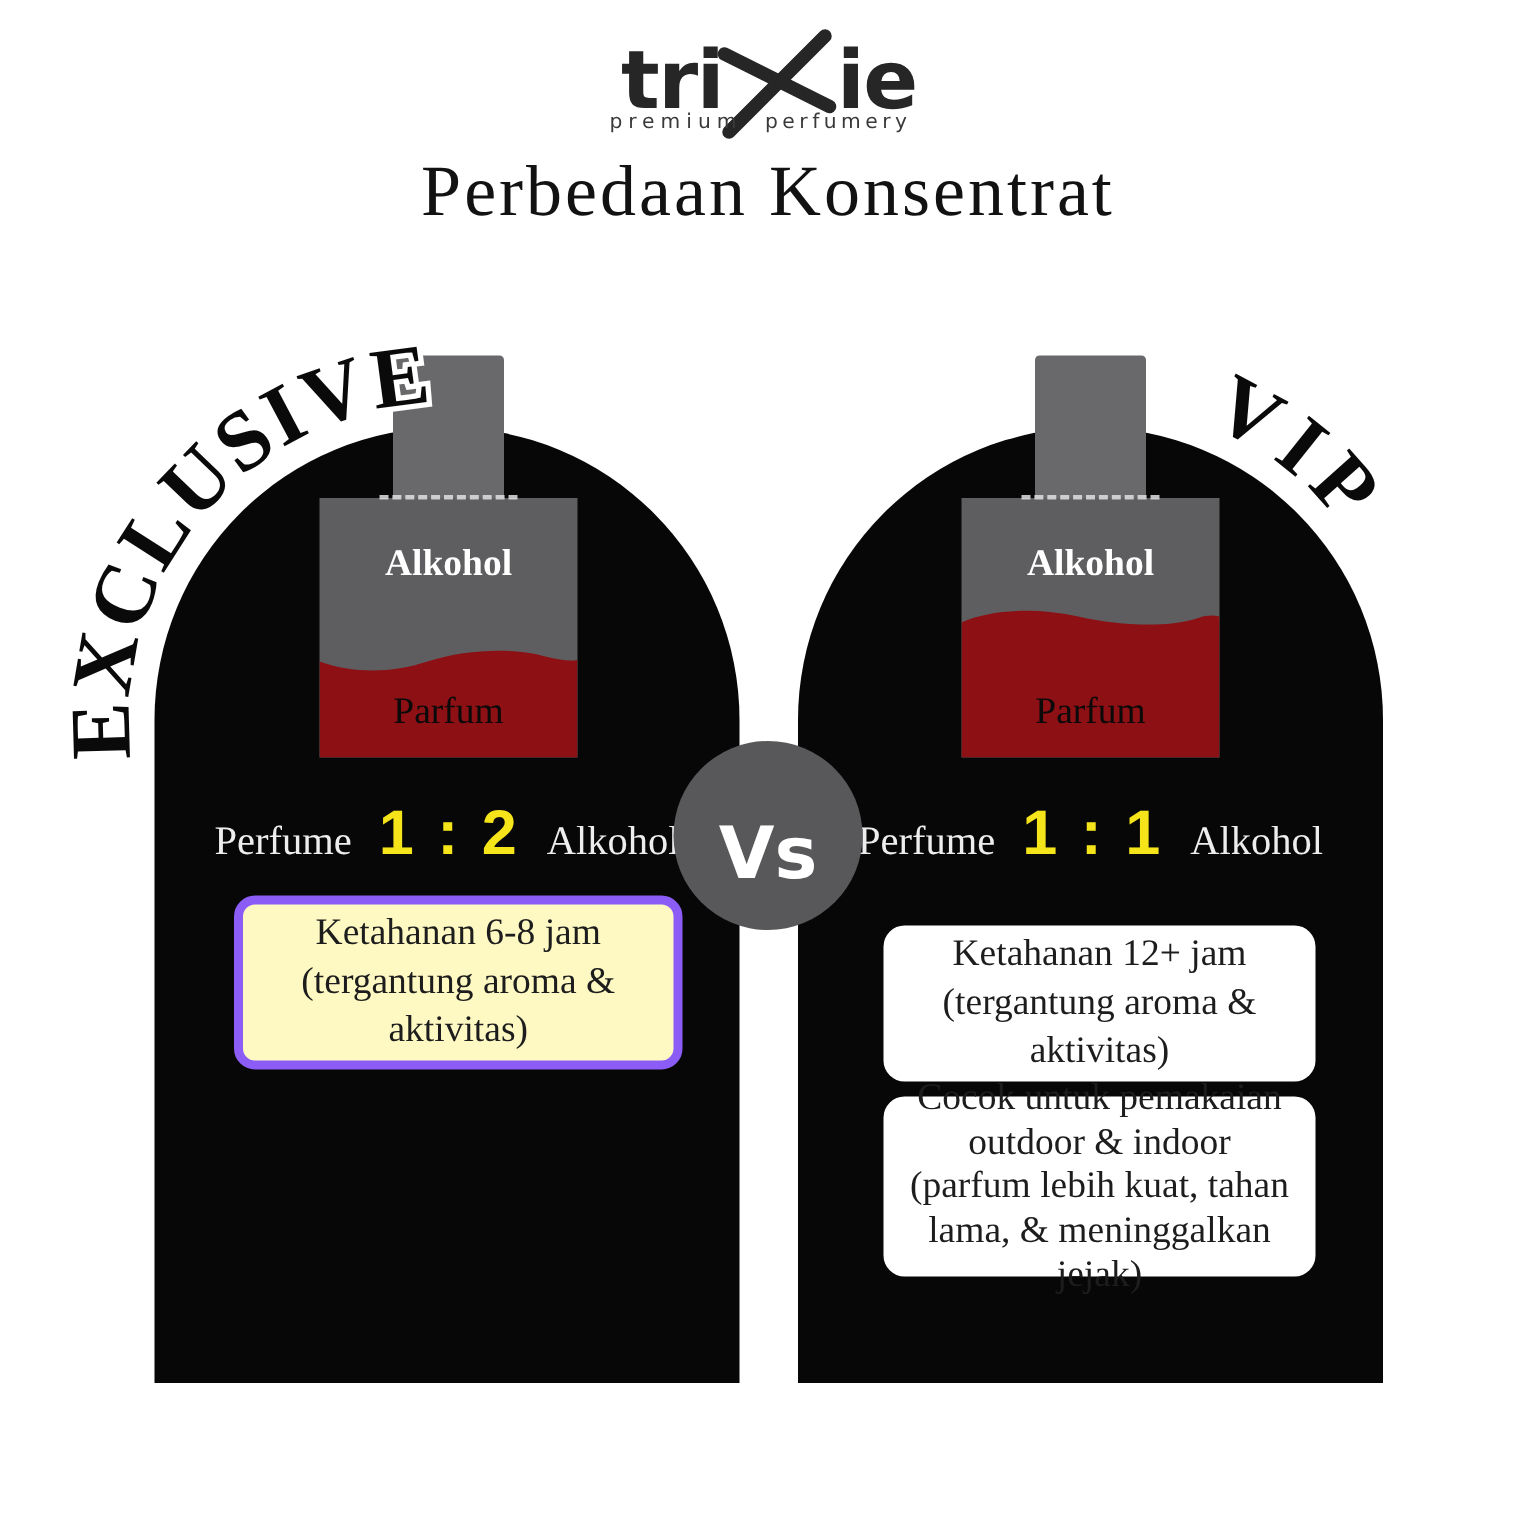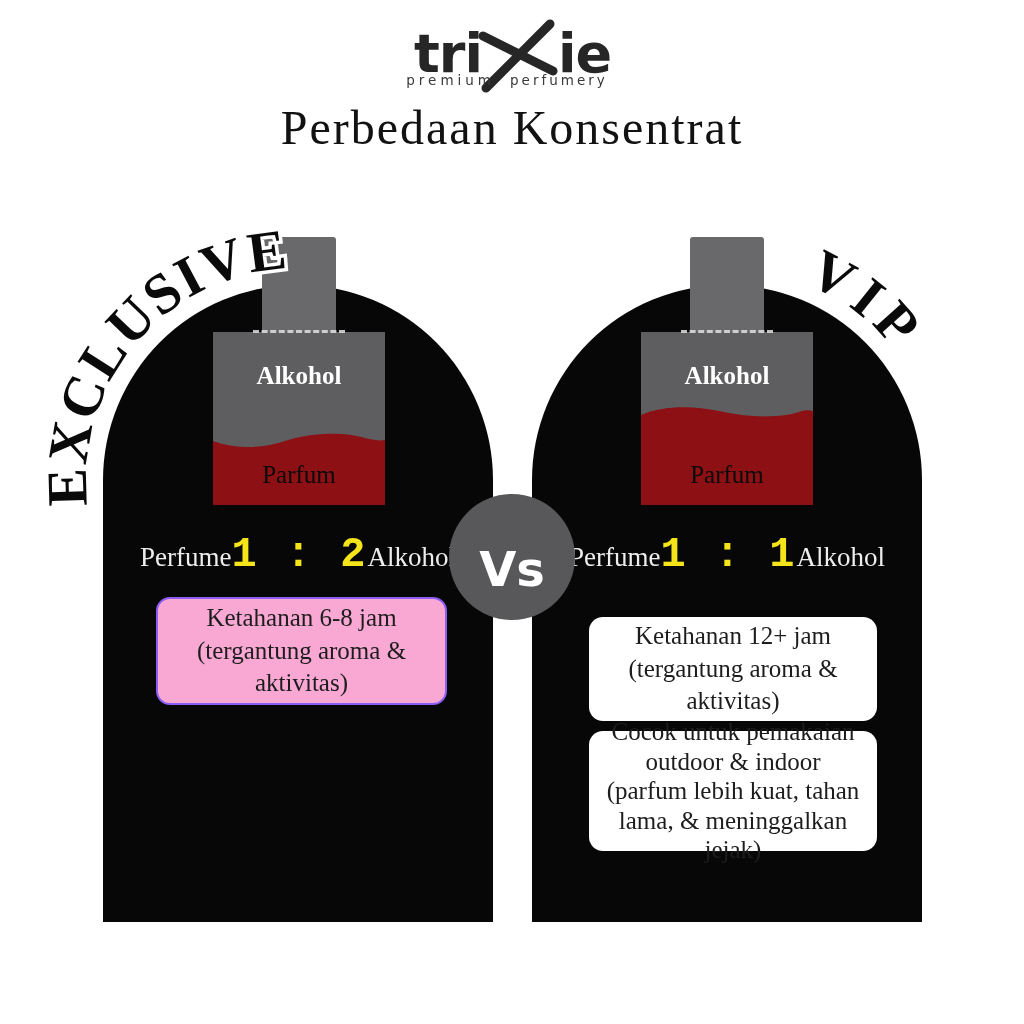--- a/index.html
+++ b/index.html
@@ -27,37 +27,37 @@
   .joint{position:absolute;left:50%;transform:translateX(-50%);top:-2px;width:92px;height:0;
          border-top:3px dashed rgba(225,225,225,0.85);}
   .liquid{position:absolute;left:0;bottom:0;width:172px;display:block;}
   .lbl-alk{position:absolute;left:0;top:30px;width:100%;text-align:center;
            font-weight:bold;font-size:25px;color:#ffffff;}
   .lbl-par{position:absolute;left:0;bottom:16px;width:100%;text-align:center;
            font-weight:normal;font-size:25px;color:#0a0a0a;}
 
   
   .ratio{position:absolute;top:531px;width:390px;display:flex;justify-content:center;
-         align-items:baseline;}
+         align-items:baseline;gap:18px;}
   .ratio.left{left:103px;}
   .ratio.right{left:532px;}
   .ratio .word{font-size:27px;color:#ededed;}
-  .ratio .val{font-family:Liberation Mono, monospace;font-weight:bold;font-size:42px;
+  .ratio .val{font-family:Liberation Sans, sans-serif;font-weight:bold;font-size:42px;
               color:#f5e419;letter-spacing:2px;}
 
   
   .vs{position:absolute;left:449px;top:494px;width:126px;height:126px;border-radius:50%;
       background:#58585a;display:flex;align-items:center;justify-content:center;}
   .vs span{font-family:"DejaVu Sans", sans-serif;font-weight:bold;font-size:48px;color:#fff;
            transform:translateY(-2px);margin-top:28px;}
 
   
   .card{position:absolute;border-radius:14px;display:flex;align-items:center;justify-content:center;
         text-align:center;white-space:pre-line;font-size:25px;line-height:1.3;color:#1d1d1d;}
-  .card.gray{background:#f9a8d4;border:2px solid #8b5cf6;}
+  .card.gray{background:#fef9c3;border:6px solid #8b5cf6;}
   .card.white{background:#ffffff;}
   #cardL1{left:156px;top:597px;width:287px;height:104px;}
   #cardL2{left:156px;top:733px;width:287px;height:116px;}
   #cardR1{left:589px;top:597px;width:288px;height:104px;margin-top:20px;}
   #cardR2{left:589px;top:731px;width:288px;height:120px;line-height:1.18;}
 
   
   .overlay{position:absolute;left:0;top:0;width:1024px;height:1024px;pointer-events:none;}
   .arc-text{font-family:"Liberation Serif", serif;font-weight:bold;font-size:57px;
             fill:#0a0a0a;stroke:#ffffff;stroke-width:7px;paint-order:stroke;}

